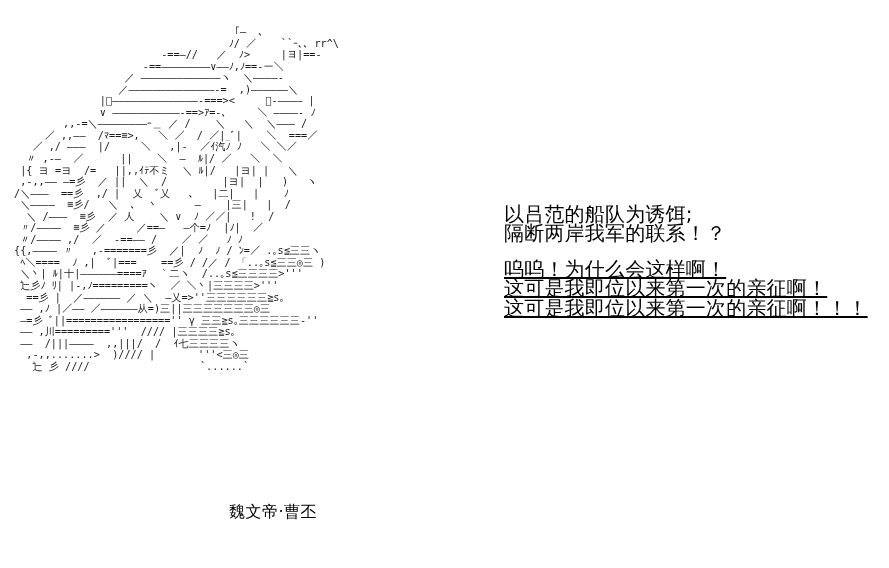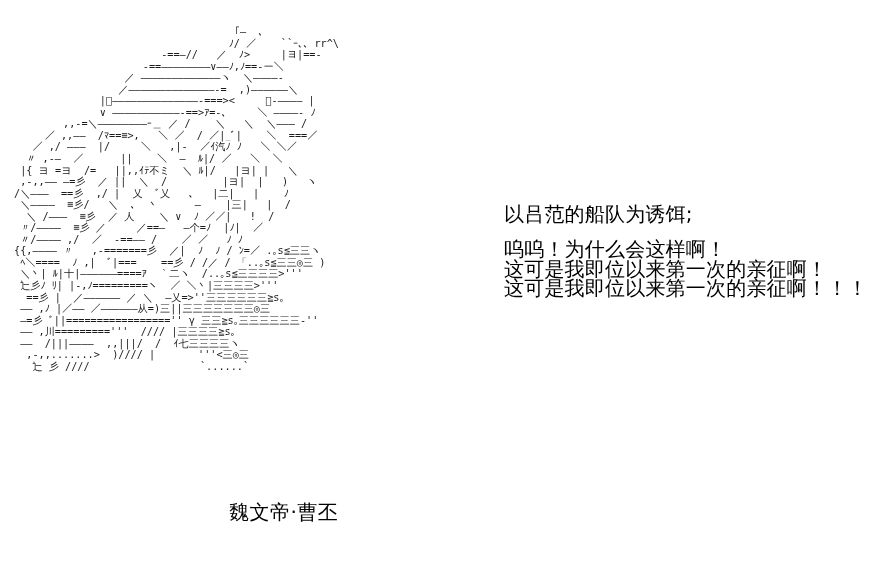--- a/index.html
+++ b/index.html
@@ -45,37 +45,37 @@
   #dialogue {
     position: absolute;
     left: 504px;
     top: 205px;
     width: 380px;
   }
   .speech-block {
     margin: 0 0 16px 0;
     padding: 0;
   }
-  .speech-block:last-child { margin-bottom: 16px; }
+  .speech-block:last-child { margin-bottom: 16px; text-decoration: underline; }
   .speech-line {
     font-family: "DejaVu Sans", "Liberation Sans", sans-serif;
     font-size: 20px;
     line-height: 19.4px;
     color: #000000;
     white-space: pre;
     letter-spacing: 0.2px;
   }
 
   
   #nameplate-label {
     position: absolute;
     left: 229px;
     top: 503px;
     font-family: "DejaVu Sans", "Liberation Sans", sans-serif;
-    font-size: 20px;
+    font-size: 16px;
     line-height: 18px;
     letter-spacing: 0.5px;
     color: #000000;
     white-space: pre;
   }
 </style>
 </head>
 <body>
 
 <div id="panel">
@@ -111,20 +111,21 @@
   ,-,,.......&gt;  )//// |       '''&lt;三◎三
    辷 彡 ////                  `......`
 </pre>
 
   <div id="nameplate-label">魏文帝·曹丕</div>
 
   <div id="dialogue">
 
     <div class="speech-block">
       <div class="speech-line">以吕范的船队为诱饵;</div>
+      <div class="speech-line">隔断两岸我军的联系！？</div>
     </div>
 
     <div class="speech-block">
     </div>
 
     <div class="speech-block">
       <div class="speech-line">呜呜！为什么会这样啊！</div>
       <div class="speech-line">这可是我即位以来第一次的亲征啊！</div>
       <div class="speech-line">这可是我即位以来第一次的亲征啊！！！</div>
     </div>

